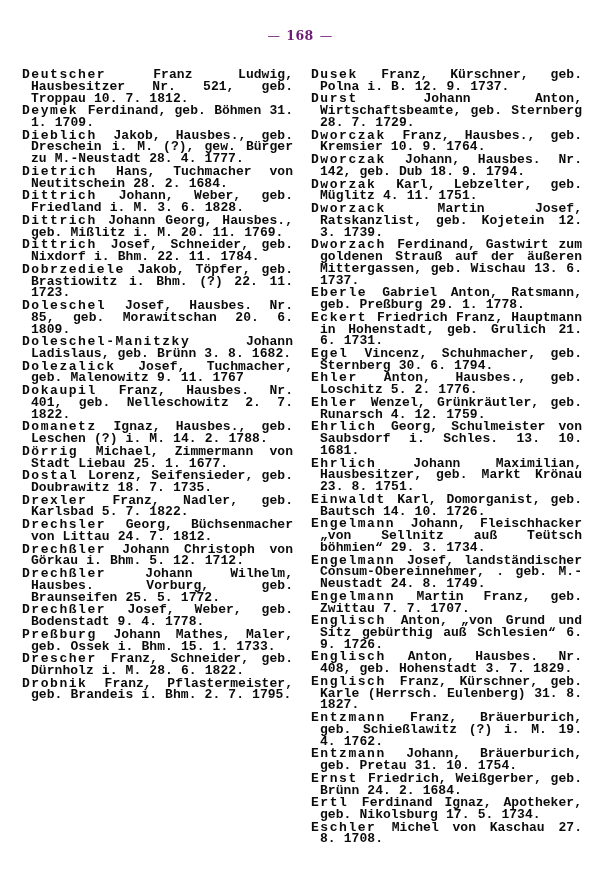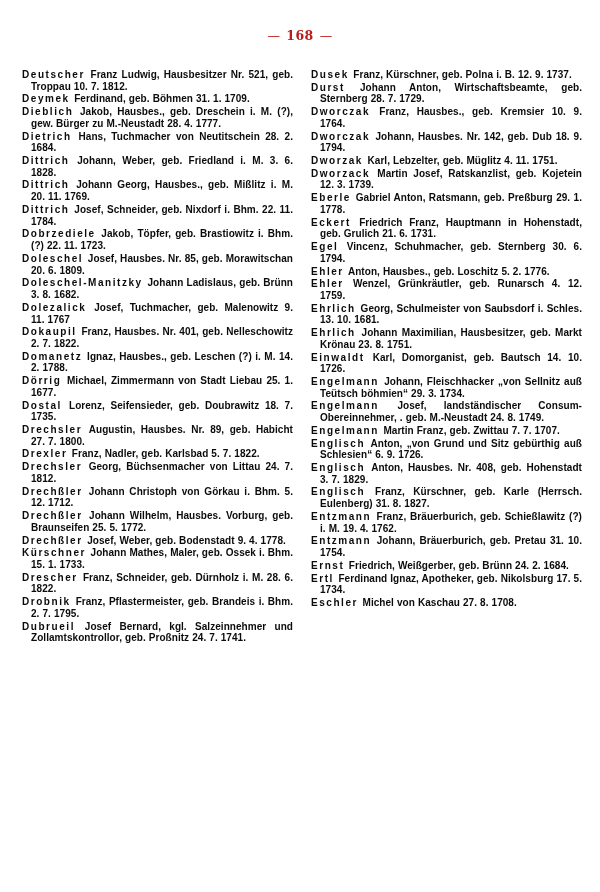--- a/index.html
+++ b/index.html
@@ -23,51 +23,51 @@
     position: relative;
   }
   .page-header {
     text-align: center;
     font-family: "DejaVu Serif", "Liberation Serif", serif;
     font-weight: bold;
     font-size: 12.5px;
     letter-spacing: 0.4px;
     padding-top: 28px;
     padding-bottom: 0;
-    color: #b91c1c;
+    color: #701a75;
   }
   .page-header .dash {
     display: inline-block;
     padding: 0 6px;
     font-weight: normal;
   }
   .columns {
     display: flex;
     flex-direction: row;
     padding: 26px 14px 0 22px;
     box-sizing: border-box;
     gap: 18px;
     align-items: flex-start;
   }
   .column {
     width: 271px;
     flex: 0 0 271px;
   }
   .entry {
-    font-size: 10px;
+    font-size: 13px;
     line-height: 11.78px;
     margin: 0 0 0.9px 0;
     padding-left: 9px;
     text-indent: -9px;
     text-align: justify;
     text-justify: inter-word;
     word-spacing: 0.2px;
     -webkit-hyphens: manual;
     hyphens: manual;
-    font-family: Liberation Sans, sans-serif;
+    font-family: Liberation Mono, monospace;
     font-weight: bold;
     letter-spacing: 0.05px;
   }
   
   .entry .surname {
     letter-spacing: 1.55px;
     margin-right: 1.5px;
   }
   .entry .rest {
     letter-spacing: 0.05px;
@@ -96,38 +96,37 @@
         <p class="entry"><span class="surname">Dittrich</span><span class="rest"> Johann Georg, Hausbes., geb. Mißlitz i. M. 20. 11. 1769.</span></p>
         <p class="entry"><span class="surname">Dittrich</span><span class="rest"> Josef, Schneider, geb. Nixdorf i. Bhm. 22. 11. 1784.</span></p>
         <p class="entry"><span class="surname">Dobrzediele</span><span class="rest"> Jakob, Töpfer, geb. Brastiowitz i. Bhm. (?) 22. 11. 1723.</span></p>
         <p class="entry"><span class="surname">Doleschel</span><span class="rest"> Josef, Hausbes. Nr. 85, geb. Morawitschan 20. 6. 1809.</span></p>
         <p class="entry"><span class="surname">Doleschel-Manitzky</span><span class="rest"> Johann Ladislaus, geb. Brünn 3. 8. 1682.</span></p>
         <p class="entry"><span class="surname">Dolezalick</span><span class="rest"> Josef, Tuchmacher, geb. Malenowitz 9. 11. 1767</span></p>
         <p class="entry"><span class="surname">Dokaupil</span><span class="rest"> Franz, Hausbes. Nr. 401, geb. Nelleschowitz 2. 7. 1822.</span></p>
         <p class="entry"><span class="surname">Domanetz</span><span class="rest"> Ignaz, Hausbes., geb. Leschen (?) i. M. 14. 2. 1788.</span></p>
         <p class="entry"><span class="surname">Dörrig</span><span class="rest"> Michael, Zimmermann von Stadt Liebau 25. 1. 1677.</span></p>
         <p class="entry"><span class="surname">Dostal</span><span class="rest"> Lorenz, Seifensieder, geb. Doubrawitz 18. 7. 1735.</span></p>
-        <p class="entry"><span class="surname">Drechsler</span><span class="rest"> Augustin, Hausbes. Nr. 89, geb. Habicht 27. 7. 1800.</span></p>
         <p class="entry"><span class="surname">Drexler</span><span class="rest"> Franz, Nadler, geb. Karlsbad 5. 7. 1822.</span></p>
         <p class="entry"><span class="surname">Drechsler</span><span class="rest"> Georg, Büchsenmacher von Littau 24. 7. 1812.</span></p>
         <p class="entry"><span class="surname">Drechßler</span><span class="rest"> Johann Christoph von Görkau i. Bhm. 5. 12. 1712.</span></p>
         <p class="entry"><span class="surname">Drechßler</span><span class="rest"> Johann Wilhelm, Hausbes. Vorburg, geb. Braunseifen 25. 5. 1772.</span></p>
         <p class="entry"><span class="surname">Drechßler</span><span class="rest"> Josef, Weber, geb. Bodenstadt 9. 4. 1778.</span></p>
-        <p class="entry"><span class="surname">Kürschner</span><span class="rest"> Johann Mathes, Maler, geb. Ossek i. Bhm. 15. 1. 1733.</span></p>
+        <p class="entry"><span class="surname">Preßburg</span><span class="rest"> Johann Mathes, Maler, geb. Ossek i. Bhm. 15. 1. 1733.</span></p>
         <p class="entry"><span class="surname">Drescher</span><span class="rest"> Franz, Schneider, geb. Dürnholz i. M. 28. 6. 1822.</span></p>
         <p class="entry"><span class="surname">Drobnik</span><span class="rest"> Franz, Pflastermeister, geb. Brandeis i. Bhm. 2. 7. 1795.</span></p>
-        <p class="entry"><span class="surname">Dubrueil</span><span class="rest"> Josef Bernard, kgl. Salzeinnehmer und Zollamtskontrollor, geb. Proßnitz 24. 7. 1741.</span></p>
       </div>
     <div class="column" id="col-1">
         <p class="entry"><span class="surname">Dusek</span><span class="rest"> Franz, Kürschner, geb. Polna i. B. 12. 9. 1737.</span></p>
         <p class="entry"><span class="surname">Durst</span><span class="rest"> Johann Anton, Wirtschaftsbeamte, geb. Sternberg 28. 7. 1729.</span></p>
         <p class="entry"><span class="surname">Dworczak</span><span class="rest"> Franz, Hausbes., geb. Kremsier 10. 9. 1764.</span></p>
         <p class="entry"><span class="surname">Dworczak</span><span class="rest"> Johann, Hausbes. Nr. 142, geb. Dub 18. 9. 1794.</span></p>
         <p class="entry"><span class="surname">Dworzak</span><span class="rest"> Karl, Lebzelter, geb. Müglitz 4. 11. 1751.</span></p>
         <p class="entry"><span class="surname">Dworzack</span><span class="rest"> Martin Josef, Ratskanzlist, geb. Kojetein 12. 3. 1739.</span></p>
+        <p class="entry"><span class="surname">Dworzach</span><span class="rest"> Ferdinand, Gastwirt zum goldenen Strauß auf der äußeren Mittergassen, geb. Wischau 13. 6. 1737.</span></p>
         <p class="entry"><span class="surname">Eberle</span><span class="rest"> Gabriel Anton, Ratsmann, geb. Preßburg 29. 1. 1778.</span></p>
         <p class="entry"><span class="surname">Eckert</span><span class="rest"> Friedrich Franz, Hauptmann in Hohenstadt, geb. Grulich 21. 6. 1731.</span></p>
         <p class="entry"><span class="surname">Egel</span><span class="rest"> Vincenz, Schuhmacher, geb. Sternberg 30. 6. 1794.</span></p>
         <p class="entry"><span class="surname">Ehler</span><span class="rest"> Anton, Hausbes., geb. Loschitz 5. 2. 1776.</span></p>
         <p class="entry"><span class="surname">Ehler</span><span class="rest"> Wenzel, Grünkräutler, geb. Runarsch 4. 12. 1759.</span></p>
         <p class="entry"><span class="surname">Ehrlich</span><span class="rest"> Georg, Schulmeister von Saubsdorf i. Schles. 13. 10. 1681.</span></p>
         <p class="entry"><span class="surname">Ehrlich</span><span class="rest"> Johann Maximilian, Hausbesitzer, geb. Markt Krönau 23. 8. 1751.</span></p>
         <p class="entry"><span class="surname">Einwaldt</span><span class="rest"> Karl, Domorganist, geb. Bautsch 14. 10. 1726.</span></p>
         <p class="entry"><span class="surname">Engelmann</span><span class="rest"> Johann, Fleischhacker „von Sellnitz auß Teütsch böhmien“ 29. 3. 1734.</span></p>
         <p class="entry"><span class="surname">Engelmann</span><span class="rest"> Josef, landständischer Consum-Obereinnehmer, . geb. M.-Neustadt 24. 8. 1749.</span></p>

